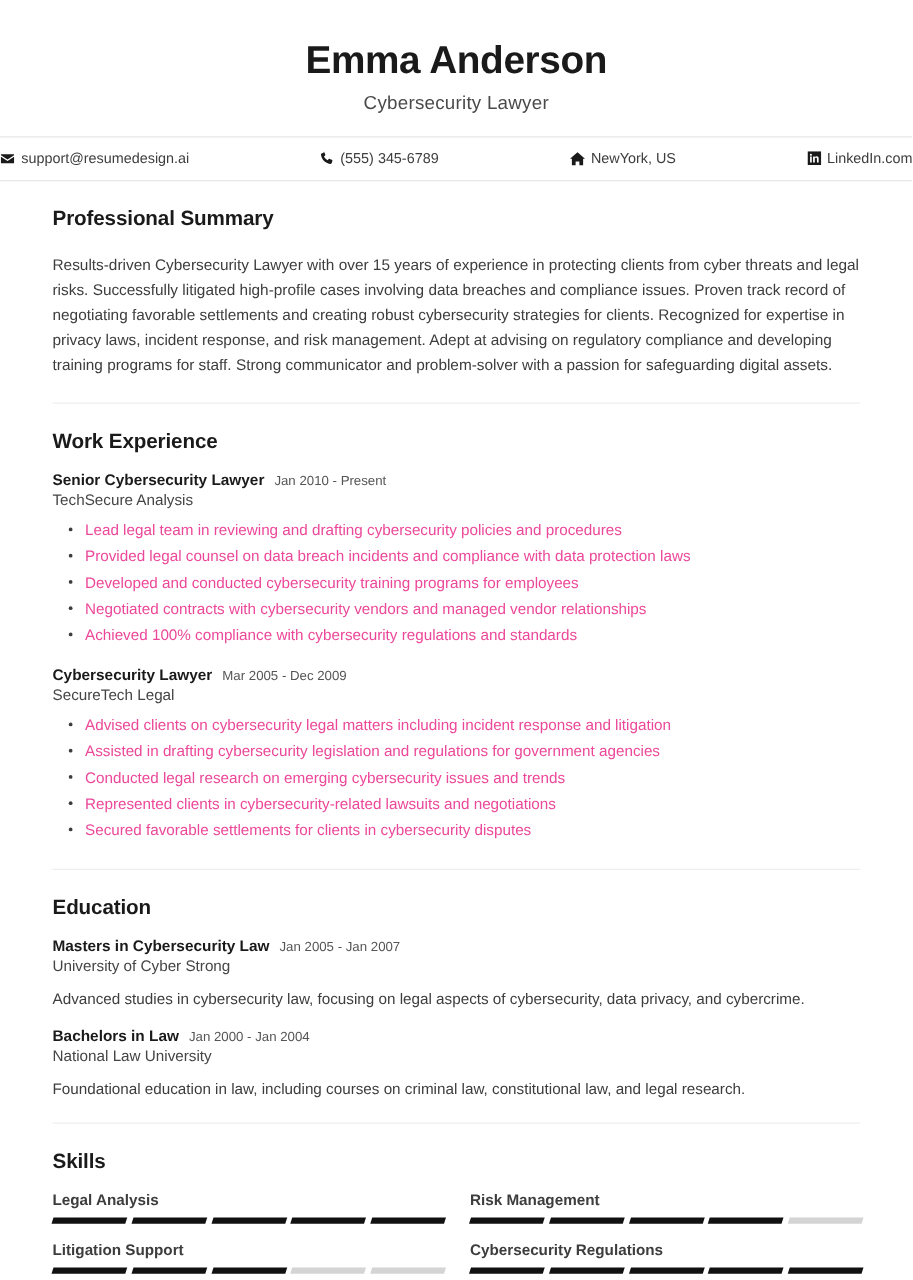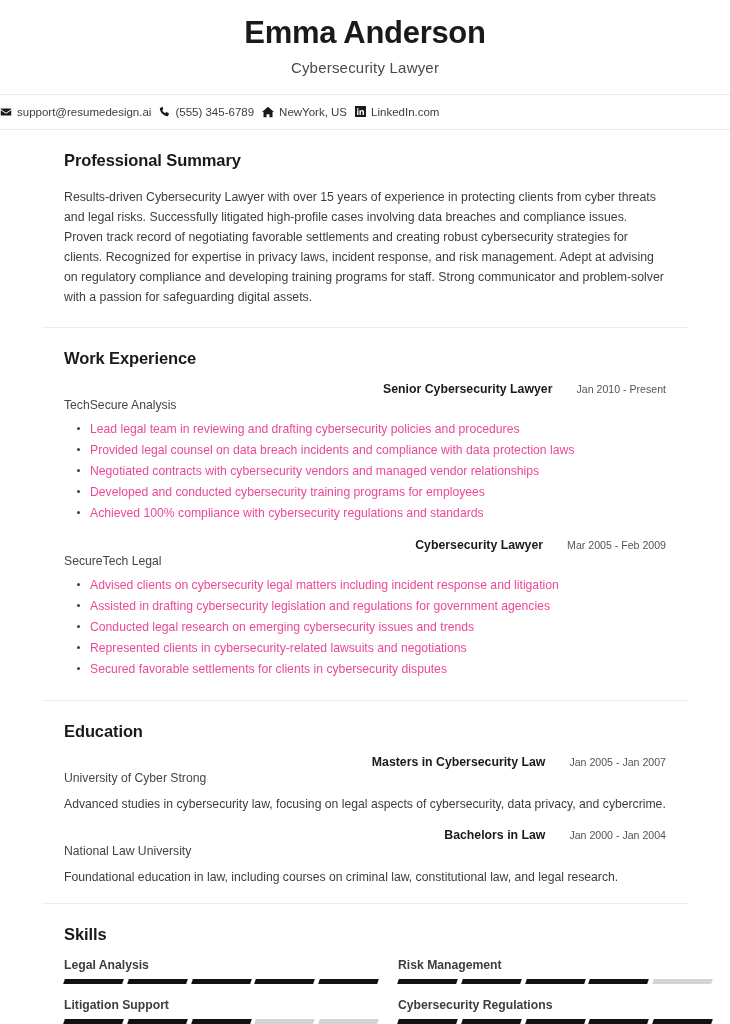--- a/index.html
+++ b/index.html
@@ -9,53 +9,53 @@
     height: 1024px;
     background: #ffffff;
     font-family: "Liberation Sans", sans-serif;
     color: #3d3d3d;
     overflow: hidden;
   }
 
   .page { width: 730px; position: relative; }
 
   
-  .header { padding: 15px 42px 18px; text-align: center; }
+  .header { padding: 30px 42px 18px; text-align: center; }
   .name {
     font-size: 31px;
     font-weight: bold;
     color: #1a1a1a;
     letter-spacing: -0.3px;
     line-height: 1.18;
     margin: 0;
   }
   .job-title {
     font-size: 15px;
     color: #4a4a4a;
     margin-top: 7px;
     letter-spacing: 0.2px;
   }
 
   .rule-full { height: 1px; background: #e8e8e8; width: 100%; }
 
   
   .contact-bar {
     display: flex;
-    justify-content: flex-start;
+    justify-content: space-between;
     align-items: center;
     gap: 8px;
     padding: 11px 0 11px;
     font-size: 11.5px;
     color: #3d3d3d;
   }
   .contact-item { display: flex; align-items: center; gap: 5px; white-space: nowrap; }
   .contact-item svg { display: block; fill: #1a1a1a; }
 
   
-  .section { padding: 0 64px; }
+  .section { padding: 0 42px; }
   .rule-inset { height: 1px; background: #eeeeee; margin: 0 42px; }
 
   .section-title {
     font-size: 16.5px;
     font-weight: bold;
     color: #1a1a1a;
     letter-spacing: -0.1px;
     margin: 21px 0 0;
   }
 
@@ -64,23 +64,23 @@
     line-height: 1.63;
     color: #3d3d3d;
     margin: 17px 0 20px;
     text-align: left;
   }
 
   
   .entry { margin-top: 14px; }
   .entry-head {
     display: flex;
-    justify-content: flex-end;
+    justify-content: flex-start;
     align-items: baseline;
-    gap: 24px;
+    gap: 8px;
   }
   .entry-role {
     font-size: 12.3px;
     font-weight: bold;
     color: #1a1a1a;
   }
   .entry-date {
     font-size: 10.6px;
     color: #555555;
     white-space: nowrap;
@@ -213,30 +213,30 @@
 
     <div class="entry">
       <div class="entry-head">
         <span class="entry-role">Senior Cybersecurity Lawyer</span>
         <span class="entry-date">Jan 2010 - Present</span>
       </div>
       <div class="entry-org">TechSecure Analysis</div>
       <ul class="bullets">
         <li>Lead legal team in reviewing and drafting cybersecurity policies and procedures</li>
         <li>Provided legal counsel on data breach incidents and compliance with data protection laws</li>
+        <li>Developed and conducted cybersecurity training programs for employees</li>
         <li>Negotiated contracts with cybersecurity vendors and managed vendor relationships</li>
-        <li>Developed and conducted cybersecurity training programs for employees</li>
         <li>Achieved 100% compliance with cybersecurity regulations and standards</li>
       </ul>
     </div>
 
     <div class="entry">
       <div class="entry-head">
         <span class="entry-role">Cybersecurity Lawyer</span>
-        <span class="entry-date">Mar 2005 - Feb 2009</span>
+        <span class="entry-date">Mar 2005 - Dec 2009</span>
       </div>
       <div class="entry-org">SecureTech Legal</div>
       <ul class="bullets">
         <li>Advised clients on cybersecurity legal matters including incident response and litigation</li>
         <li>Assisted in drafting cybersecurity legislation and regulations for government agencies</li>
         <li>Conducted legal research on emerging cybersecurity issues and trends</li>
         <li>Represented clients in cybersecurity-related lawsuits and negotiations</li>
         <li>Secured favorable settlements for clients in cybersecurity disputes</li>
       </ul>
     </div>

